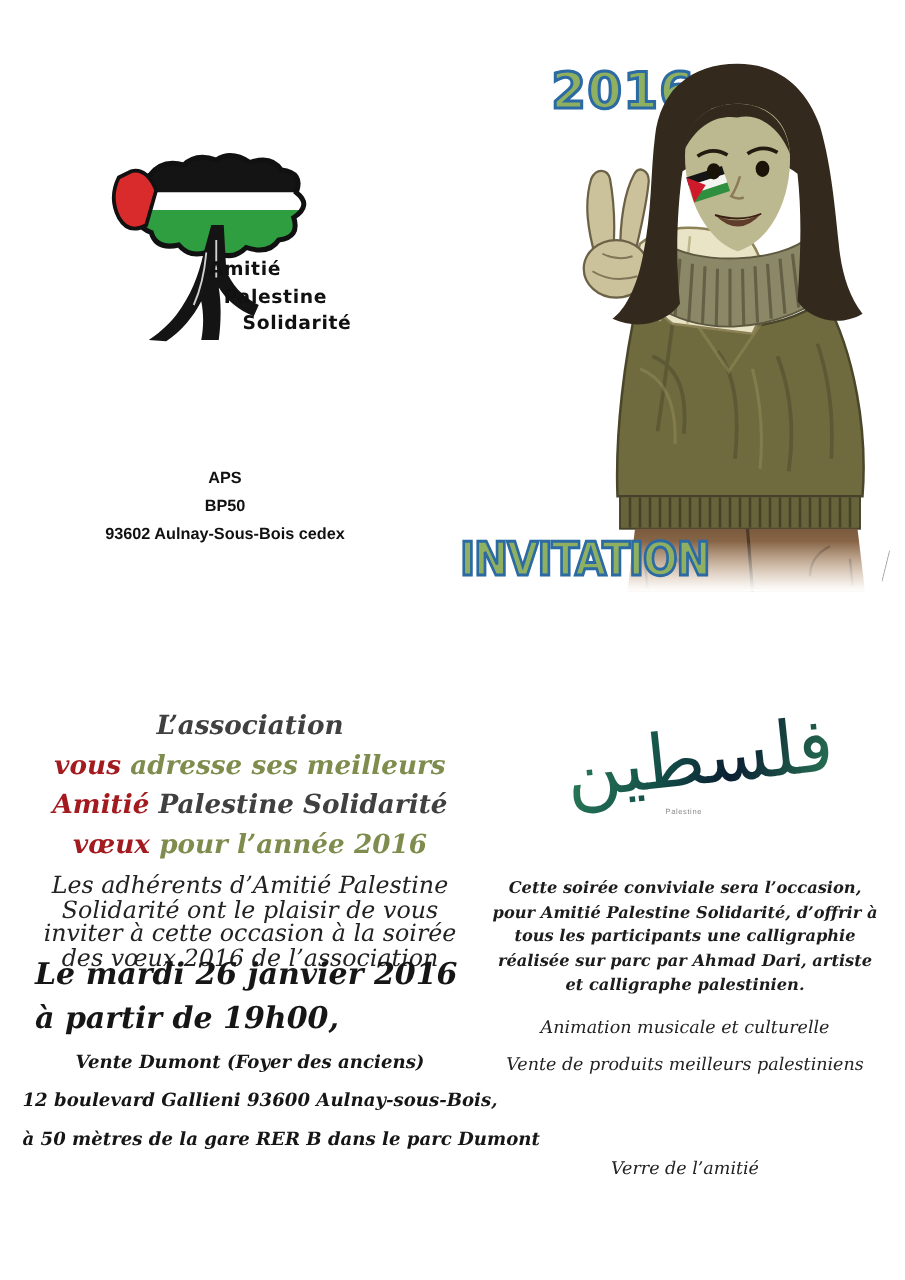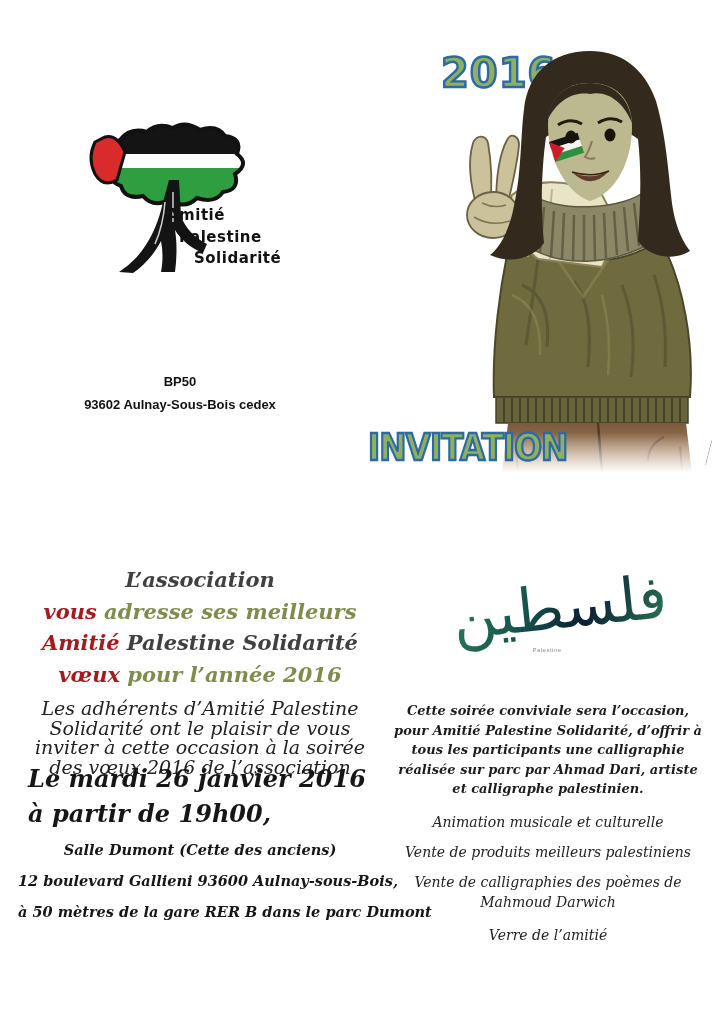--- a/index.html
+++ b/index.html
@@ -186,20 +186,21 @@
 
     <path d="M84,58 L78,80 C74,98 68,114 56,130 C48,140 40,146 34,150 L48,151 C60,143 70,131 76,119 C78,129 78,139 76,150 L90,150 C92,135 92,120 90,108 C96,118 106,126 118,131 L122,122 C110,116 100,106 96,94 L94,58 Z" fill="#141414"></path>
     <path d="M80,80 Q78,104 70,122 M88,70 L88,100" stroke="#ffffff" stroke-width="1.5" fill="none" opacity=".8"></path>
   </svg>
 
   <div class="abs logo-text logo-l1">Amitié</div>
   <div class="abs logo-text logo-l2">Palestine</div>
   <div class="abs logo-text logo-l3">Solidarité</div>
 
   <div class="abs address">
+    <div>APS</div>
     <div>BP50</div>
     <div>93602 Aulnay-Sous-Bois cedex</div>
   </div>
 
   <div class="abs wordart wordart-invitation">INVITATION</div>
 
   <div class="abs stray-mark"></div>
 
   <div class="abs greeting">
     <div><span class="dark">L’association</span></div>
@@ -208,29 +209,28 @@
     <div><span class="red">vœux</span><span class="olive"> pour l’année 2016</span></div>
   </div>
 
   <div class="abs invite-par">Les adhérents d’Amitié Palestine Solidarité ont le plaisir de vous inviter à cette occasion à la soirée des vœux 2016 de l’association</div>
 
   <div class="abs date-block">
     <div>Le mardi 26 janvier 2016</div>
     <div>à partir de 19h00,</div>
   </div>
 
-  <div class="abs venue venue1">Salle Dumont (Cette des anciens)</div>
+  <div class="abs venue venue1">Vente Dumont (Foyer des anciens)</div>
   <div class="abs venue venue2">12 boulevard Gallieni 93600 Aulnay-sous-Bois,</div>
   <div class="abs venue venue3">à 50 mètres de la gare RER B dans le parc Dumont</div>
 
   <div class="abs calli">
     <span class="calli-arabic" dir="rtl">فلسطين</span>
     <div class="calli-caption">Palestine</div>
   </div>
 
   <div class="abs right-par">Cette soirée conviviale sera l’occasion, pour Amitié Palestine Solidarité, d’offrir à tous les participants une calligraphie réalisée sur parc par Ahmad Dari, artiste et calligraphe palestinien.</div>
 
   <div class="abs prog prog1">Animation musicale et culturelle</div>
   <div class="abs prog prog2">Vente de produits meilleurs palestiniens</div>
-  <div class="abs prog prog3">Vente de calligraphies des poèmes de Mahmoud Darwich</div>
   <div class="abs prog prog4">Verre de l’amitié</div>
 
 </div>
 
 </body></html>

